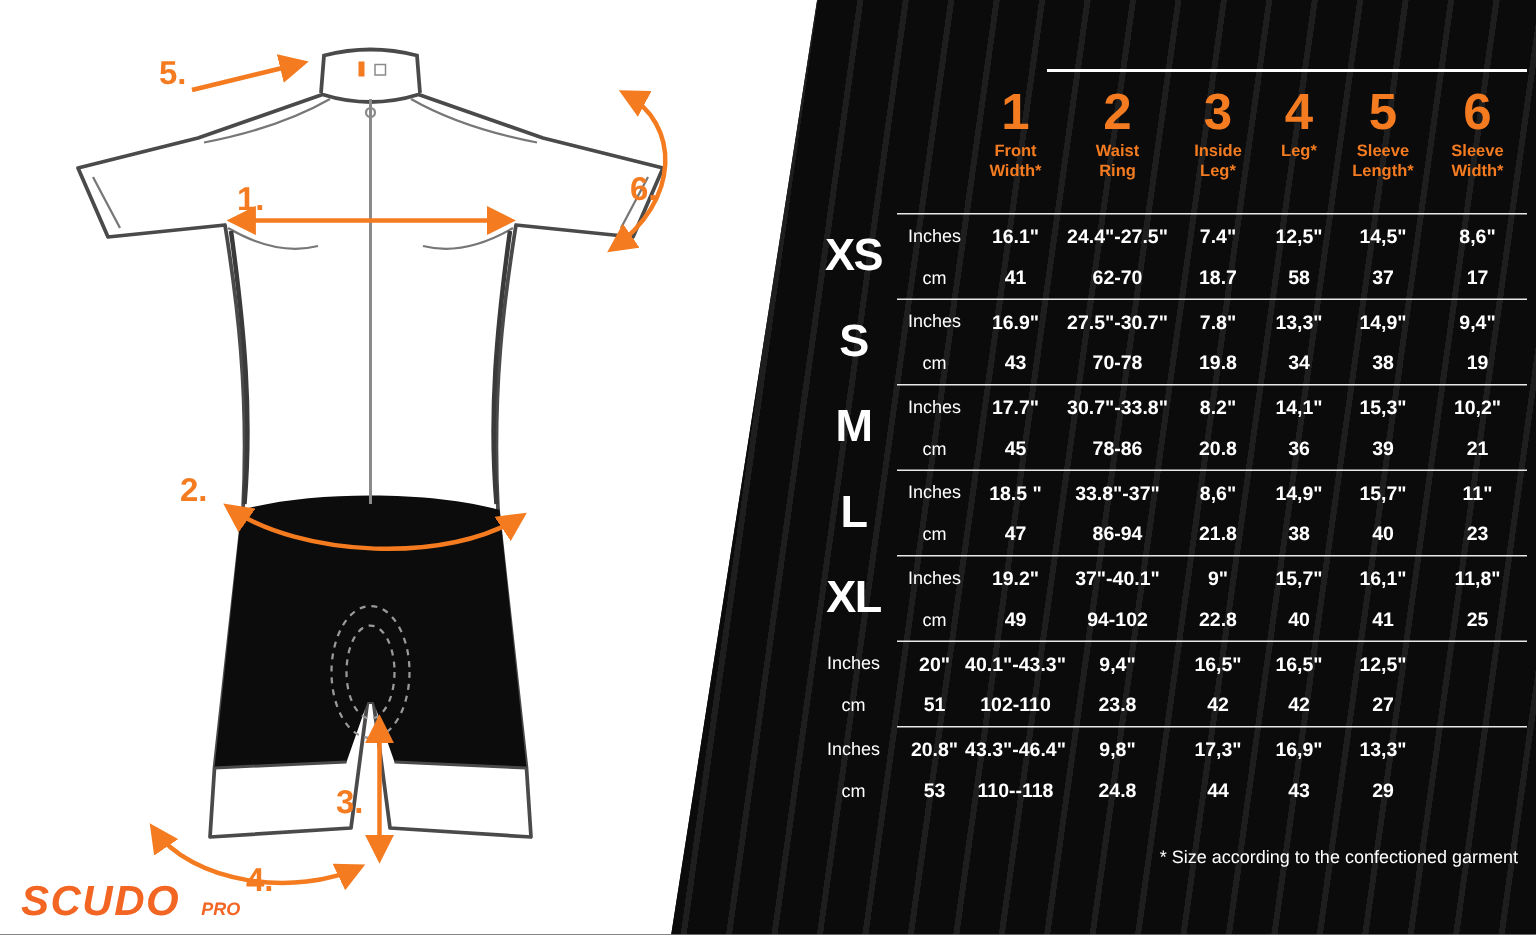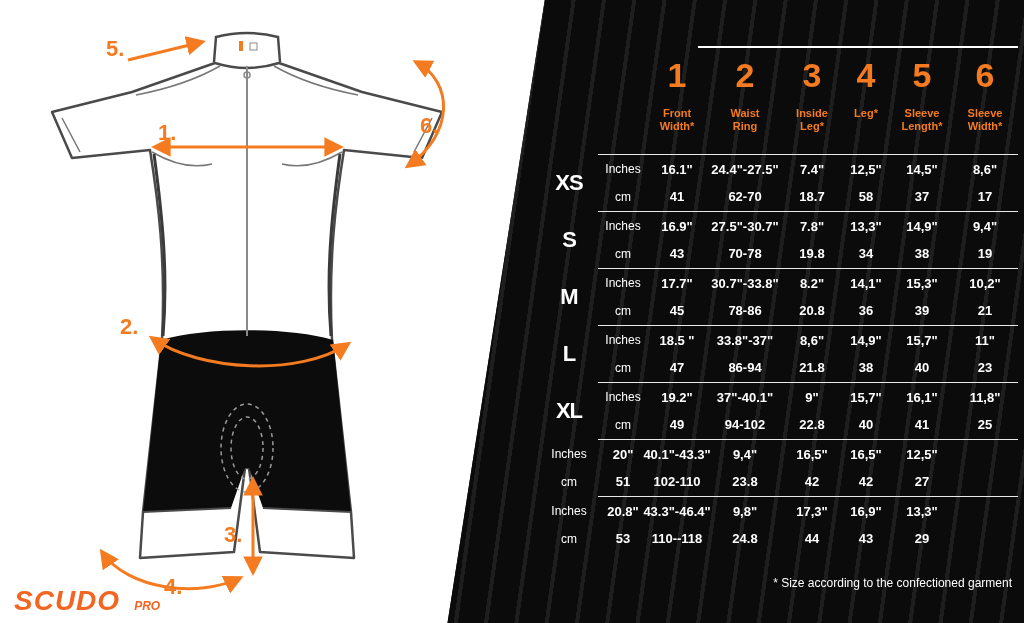--- a/index.html
+++ b/index.html
@@ -25,27 +25,27 @@
 
   
   .panel { position:absolute; left:540px; top:36px; width:478px; color:#fff; }
   .title { font-size:23px; font-weight:800; letter-spacing:.5px; text-align:center; padding-left:60px; }
   .title-line { height:2px; background:#fff; margin:10px 0 0 158px; }
 
   .tgrid { display:grid; grid-template-columns:58px 50px 58px 78px 56px 52px 60px 66px; }
   .thead { margin-top:10px; align-items:start; }
   .chead { text-align:center; }
   .cnum  { font-size:34px; font-weight:800; color:#f47b20; line-height:1; }
-  .clab  { font-size:11px; font-weight:700; color:#f47b20; white-space:pre-line; line-height:1.15; margin-top:15px;text-align:center; }
+  .clab  { font-size:11px; font-weight:700; color:#f47b20; white-space:pre-line; line-height:1.15; margin-top:3px;text-align:center; }
 
   .rows { margin-top:22px; }
   .trow { position:relative; height:57px; }
   .row-line { position:absolute; left:58px; right:0; top:0; height:1px; background:#e9e9e9; }
   .csize { display:flex; align-items:center; justify-content:center;
-           font-size:22px; font-weight:800; letter-spacing:-1px; }
+           font-size:30px; font-weight:800; letter-spacing:-1px; }
   .cunit, .cval { display:flex; flex-direction:column; justify-content:space-between;
                   align-items:center; padding:8px 0 7px; }
   .cunit { font-size:12px; font-weight:400; }
   .cval  { font-size:13px; font-weight:700; }
 
   .fnote { margin-top:23px; font-size:12px; font-weight:400; text-align:right; padding-right:6px; }
 </style>
 </head>
 <body>
 

